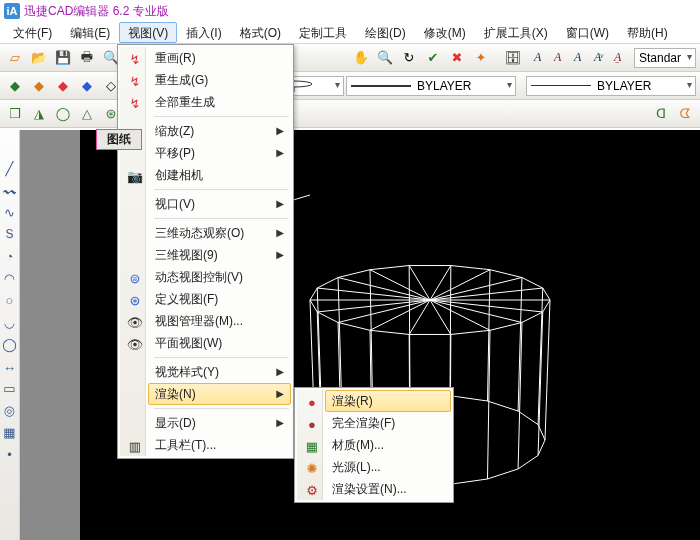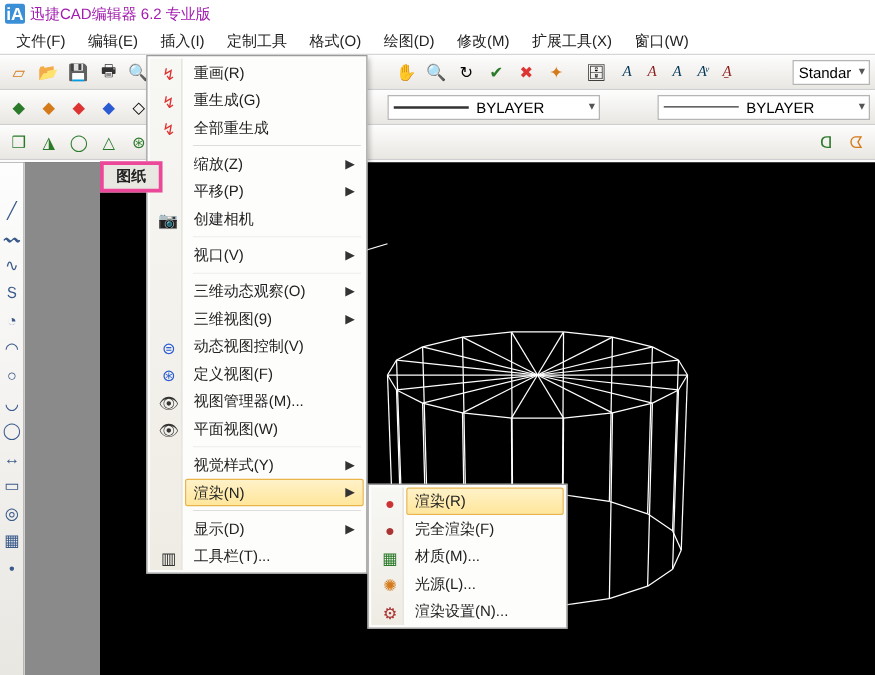--- a/index.html
+++ b/index.html
@@ -1,41 +1,41 @@
 <!DOCTYPE html>
 <html><head>
 <meta charset="utf-8">
 <style>
   * { margin: 0; padding: 0; box-sizing: border-box; font-family: "Microsoft YaHei", SimSun, sans-serif; font-size: 12px; user-select: none; }
   body { background: #fff; width: 700px; height: 540px; overflow: hidden; position: relative; }
 
   
   .titlebar { background: #fff; height: 22px; display: flex; align-items: center; padding: 0 4px; gap: 4px; }
-  .titlebar .logo { width: 16px; height: 16px; background: #3b8fd6; border-radius: 2px; display:flex;align-items:center;justify-content:center;color:#fff;font-size:14px;font-weight:bold;}
+  .titlebar .logo { width: 16px; height: 16px; background: #3b8fd6; border-radius: 2px; display:flex;align-items:center;justify-content:center;color:#fff;font-size:11px;font-weight:bold;}
   .titlebar .title { color: #a21caf; font-weight: normal; }
 
   
   .menubar { height: 22px; display: flex; gap: 0; padding: 0 4px; border-bottom: 1px solid #d6d6d6; background:#fff;}
   .menubar .mitem { padding: 2px 8px; color: #222; cursor: default; border:1px solid transparent; border-radius:2px;}
   .menubar .mitem.active { background: #e6f0fa; border:1px solid #7eb4ea; }
 
   
   .toolrow { height: 28px; background: linear-gradient(#fdfdfd,#e9e7e2); border-bottom:1px solid #cfcfcf; display:flex; align-items:center; padding:0 4px; gap:2px; overflow:hidden;}
   .tbtn { width: 22px; height: 22px; border:1px solid transparent; display:flex; align-items:center; justify-content:center; font-size:13px;}
   .tsep{width:6px;}
-  .combo{height:20px;border:1px solid #b5b5b5;background:#fff;display:flex;align-items:center;padding:0 14px 0 4px;position:relative;min-width:100px;margin-left:36px;}
+  .combo{height:20px;border:1px solid #b5b5b5;background:#fff;display:flex;align-items:center;padding:0 14px 0 4px;position:relative;min-width:100px;}
   .combo:after{content:"▾";position:absolute;right:3px;top:2px;font-size:10px;color:#555;}
 
   
   .main { position:absolute; top:130px; left:0; right:0; bottom:0; display:flex; background:#000;}
   .lefttool { width:20px; background:linear-gradient(#fdfdfd,#e9e7e2); border-right:1px solid #cfcfcf; display:flex; flex-direction:column; align-items:center; padding-top:30px; gap:6px;}
   .lefttool span{width:16px;height:16px;display:flex;align-items:center;justify-content:center;color:#3a5a8a;font-size:13px;}
   .greystrip{width:60px;background:#8a8a8a;}
   .docpanel{flex:1;background:#000;position:relative;color:#fff;}
-  .doclabel{position:absolute;top:-1px;left:0;background:#e9e7e2;color:#222;padding:1px 10px;font-weight:bold;font-size:12px;border:3px solid #ec4899;z-index:1;font-family:Liberation Mono, monospace;}
+  .doclabel{position:absolute;top:-1px;left:16px;background:#e9e7e2;color:#222;padding:1px 10px;font-weight:bold;font-size:12px;border:1px solid #ec4899;z-index:1;font-family:Liberation Mono, monospace;}
 
   
   .menu { position:absolute;background:#fdfdfc;border:1px solid #9b9b9b;box-shadow:2px 2px 4px rgba(0,0,0,.25);padding:2px;}
   .menu .iconcol{position:absolute;top:2px;bottom:2px;left:2px;width:26px;background:linear-gradient(#f7f7f4,#efece4);border-right:1px solid #e1ded5;}
   .menu .items{position:relative;padding-left:28px;}
   .menu .mi{display:flex;align-items:center;height:22px;padding:0 24px 0 6px;color:#222;white-space:nowrap;cursor:default;position:relative;border:1px solid transparent;border-radius:2px;}
   .menu .mi.sep{height:0;border:none;border-top:1px solid #ddd;margin:3px 2px 3px 6px;padding:0;}
   .menu .mi .arrow{position:absolute;right:6px;top:4px;font-size:10px;color:#333;}
   .menu .mi .ic{position:absolute;left:-24px;top:1px;width:20px;height:20px;display:flex;align-items:center;justify-content:center;font-size:13px;}
   .menu .mi.hl{background:linear-gradient(#fff2c9,#ffe69b);border:1px solid #e9b44a;}
@@ -62,27 +62,29 @@
 <body>
 
 <div class="titlebar">
   <div class="logo">iA</div>
   <div class="title">迅捷CAD编辑器 6.2 专业版</div>
 </div>
 
 <div class="menubar">
   <div class="mitem">文件(F)</div>
   <div class="mitem">编辑(E)</div>
+  <div class="mitem active">视图(V)</div>
   <div class="mitem">插入(I)</div>
+  <div class="mitem">格式(O)</div>
   <div class="mitem">定制工具</div>
-  <div class="mitem">格式(O)</div>
   <div class="mitem">绘图(D)</div>
   <div class="mitem">修改(M)</div>
   <div class="mitem">扩展工具(X)</div>
   <div class="mitem">窗口(W)</div>
+  <div class="mitem">帮助(H)</div>
 </div>
 
 <div class="toolrow">
   <span class="tbtn orng">▱</span>
   <span class="tbtn orng">📂</span>
   <span class="tbtn blu">💾</span>
   <span class="tbtn blk">🖶</span>
   <span class="tbtn blk">🔍</span>
   <span class="tbtn">✂</span>
   <span class="tsep"></span>

